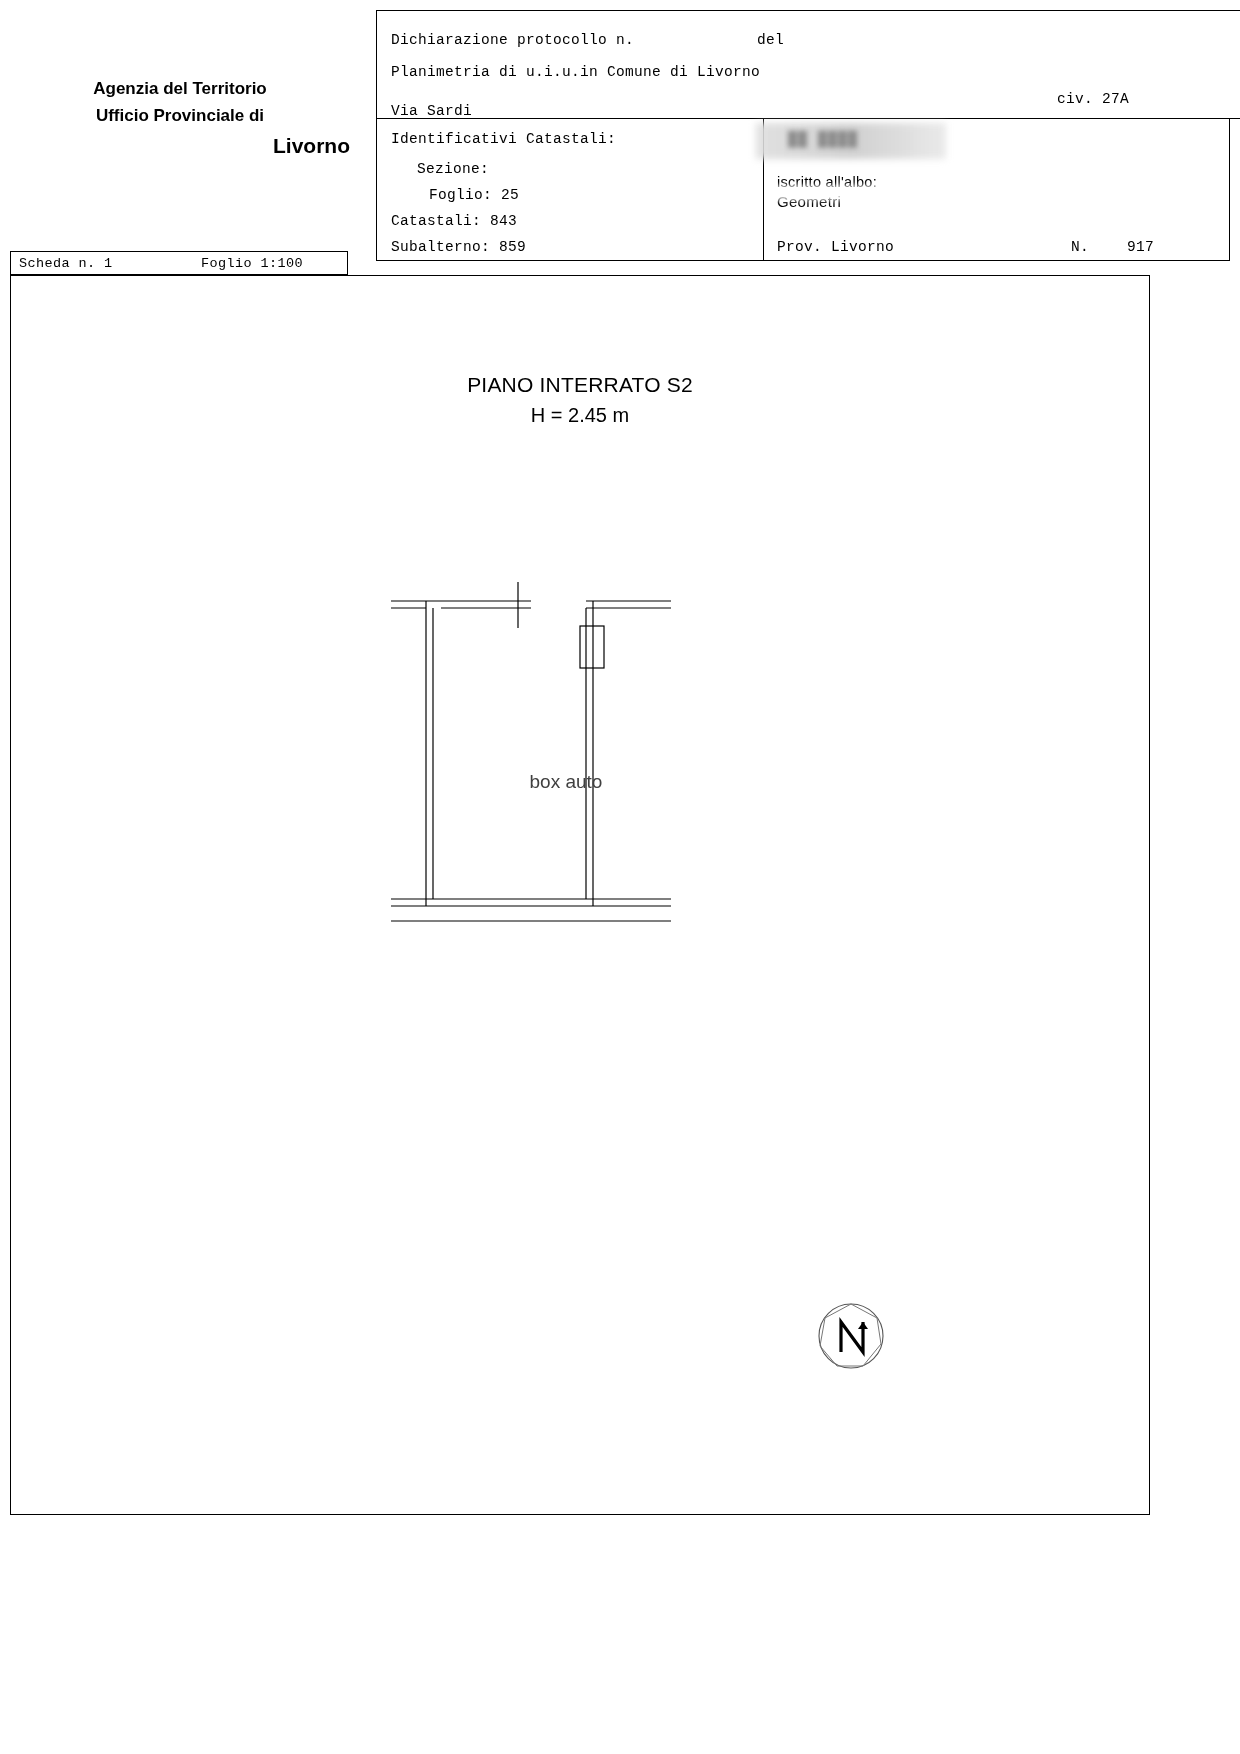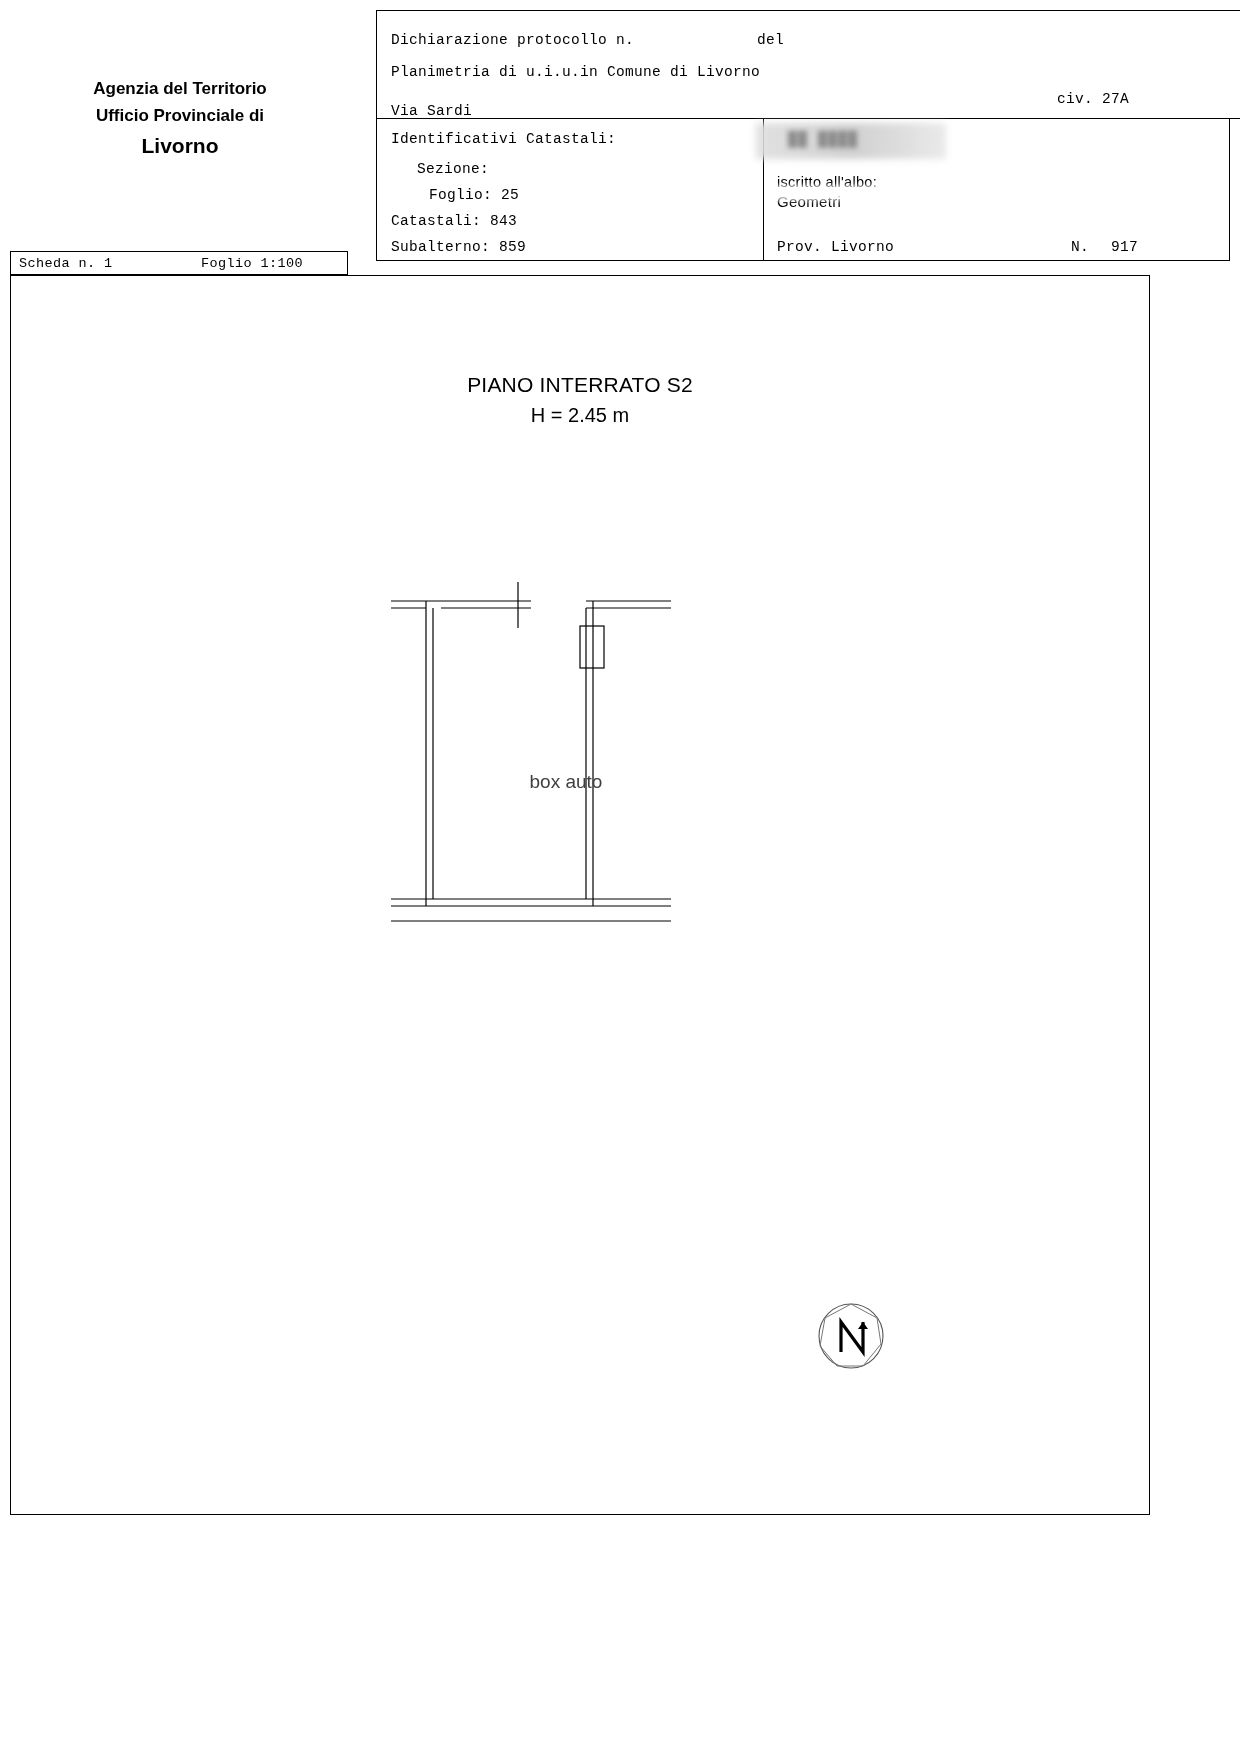--- a/index.html
+++ b/index.html
@@ -38,20 +38,21 @@
   }
   .agency-line3 {
     font-size: 17px;
     font-weight: bold;
     margin-top: 4px;
   }
   .agency-line4 {
     font-size: 21px;
     font-weight: bold;
     margin-top: 4px;
+    text-align: right;
   }
 
   
   .scheda-box {
     position: absolute;
     left: 10px;
     top: 251px;
     width: 338px;
     height: 24px;
     border: 1.3px solid #000;
@@ -114,21 +115,21 @@
   .id-l1 { position: absolute; left: 14px; top: 12px; }
   .id-l2 { position: absolute; left: 40px; top: 42px; }
   .id-l3 { position: absolute; left: 52px; top: 68px; }
   .id-l4 { position: absolute; left: 14px; top: 94px; }
   .id-l5 { position: absolute; left: 14px; top: 120px; }
 
   .pro-l1 { position: absolute; left: 400px; top: 55px; font-family: "Liberation Sans", sans-serif; font-size: 14.5px; }
   .pro-l2 { position: absolute; left: 400px; top: 74px; font-family: "Liberation Sans", sans-serif; font-size: 15px; }
   .pro-l3 { position: absolute; left: 400px; top: 120px; }
   .pro-n  { position: absolute; left: 694px; top: 120px; }
-  .pro-num{ position: absolute; left: 734px; top: 120px; font-family: Liberation Mono, monospace; }
+  .pro-num{ position: absolute; left: 750px; top: 120px; font-family: Liberation Mono, monospace; }
 
   
   .redaction {
     position: absolute;
     left: 756px;
     top: 123px;
     width: 190px;
     height: 36px;
     background: linear-gradient(90deg, rgba(222,222,222,0.9), rgba(205,205,205,0.95), rgba(230,230,230,0.85));
     filter: blur(3.5px);

